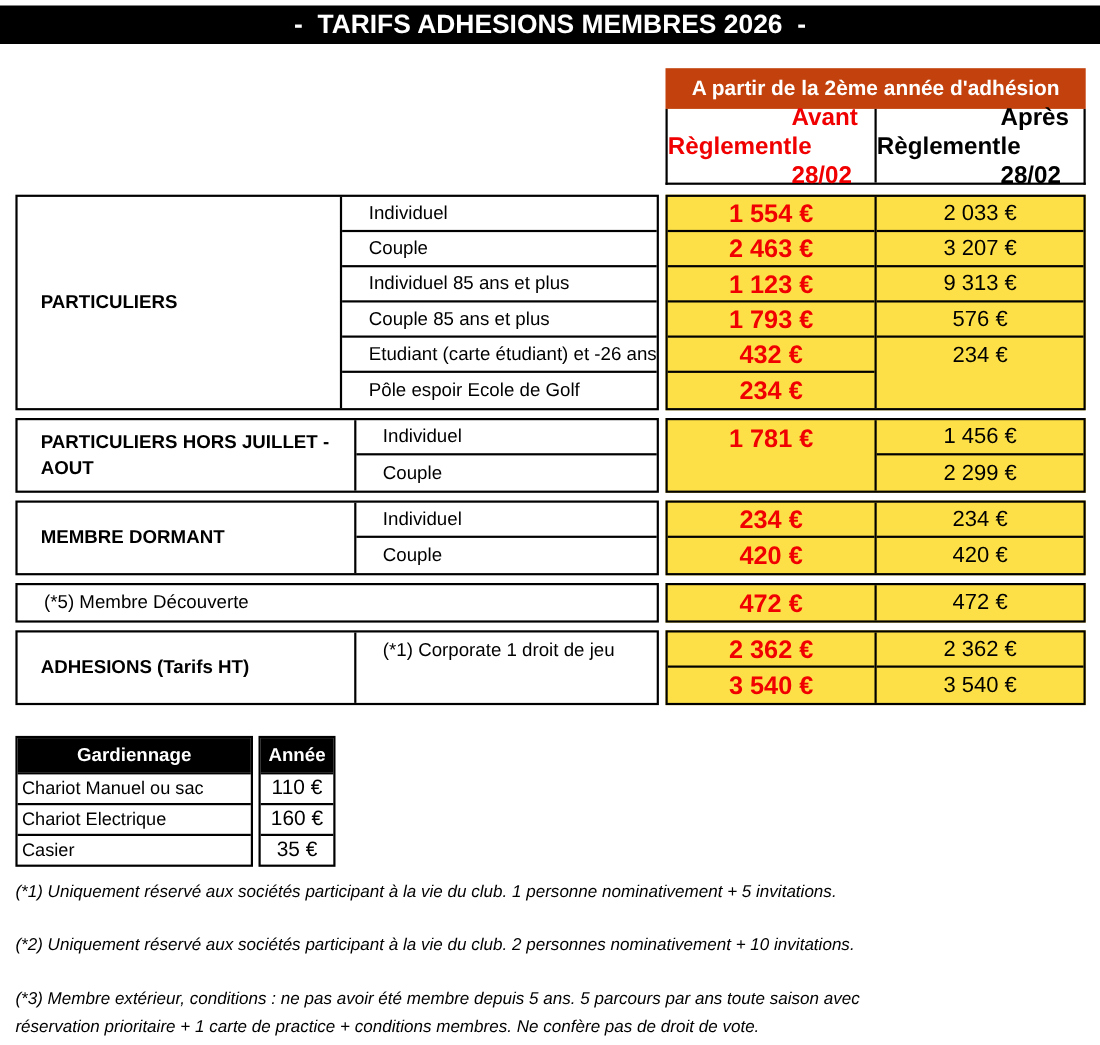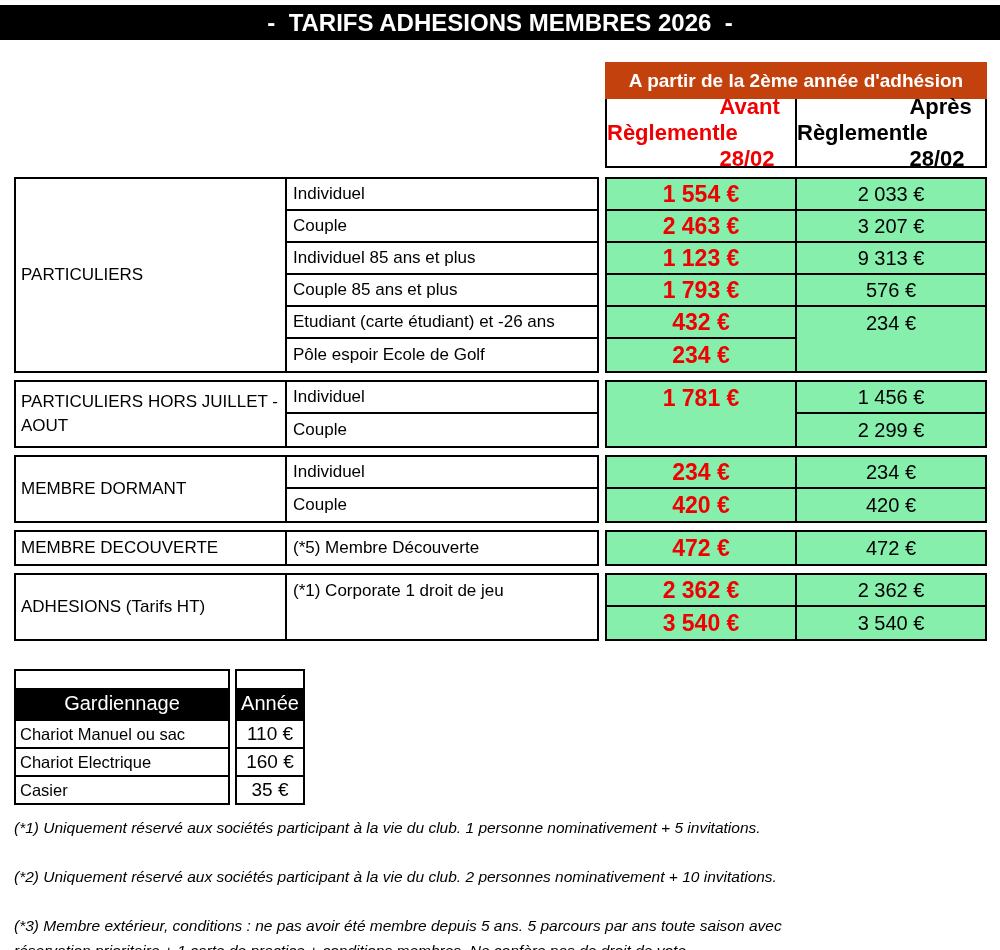--- a/index.html
+++ b/index.html
@@ -36,54 +36,54 @@
     justify-content: space-evenly; align-items: center;
     font-size: 22px; font-weight: bold;
   }
   .reg-before { color: #f00000; border-right: 2px solid #000; }
 
   
   .sections { margin-top: 9px; }
   .section-row { display: flex; margin-left: 14px; margin-bottom: 7px; }
   .label-block { display: flex; width: 585px; border: 2px solid #000; background: #fff; }
   .cat-cell {
-    width: 271px; border-right: 2px solid #000;
+    width: 292px; border-right: 2px solid #000;
     display: flex; align-items: center;
     padding-left: 5px;
-    font-size: 17px; font-weight: normal; line-height: 24px;
+    font-size: 17px; font-weight: bold; line-height: 24px; margin-left: 16px;
   }
   .items-col { flex: 1; display: flex; flex-direction: column; }
   .item-cell {
     height: 32px; border-bottom: 2px solid #000;
     display: flex; align-items: center;
-    padding-left: 6px; font-size: 17px;
+    padding-left: 24px; font-size: 17px;
     white-space: nowrap;
   }
   .items-col .item-cell:last-child { border-bottom: none; }
 
-  .price-block { display: flex; width: 382px; border: 2px solid #000; margin-left: 6px; background: #86efac; }
+  .price-block { display: flex; width: 382px; border: 2px solid #000; margin-left: 6px; background: #fde047; }
   .price-col { flex: 1; display: flex; flex-direction: column; }
   .price-col.before { border-right: 2px solid #000; }
   .price-cell {
     height: 32px; border-bottom: 2px solid #000;
     display: flex; align-items: center; justify-content: center;
     white-space: nowrap;
   }
   .price-col .price-cell:last-child { border-bottom: none; }
   .price-before { color: #f00000; font-weight: bold; font-size: 23px; }
   .price-after { font-size: 20px; color: #000; }
 
   
   .gard-row { display: flex; margin: 28px 0 0 14px; }
   .gard-left { width: 216px; border: 2px solid #000; }
   .gard-right { width: 70px; border: 2px solid #000; margin-left: 5px; }
   .gard-header {
     height: 31px; background: #000; color: #fff;
-    font-size: 20px; font-weight: normal;
-    display: flex; align-items: center; justify-content: center; margin-top: 17px;
+    font-size: 17px; font-weight: bold;
+    display: flex; align-items: center; justify-content: center;
   }
   .gard-cell {
     height: 28px; border-top: 2px solid #000;
     display: flex; align-items: center;
     padding-left: 4px; font-size: 16.5px; white-space: nowrap;
   }
   .gard-right .gard-cell { justify-content: center; padding-left: 0; font-size: 19px; }
 
   
   .footnotes { margin: 10px 0 0 14px; width: 832px; font-style: italic; font-size: 15.5px; }
@@ -178,21 +178,20 @@
       </div>
       <div class="price-col">
         <div class="price-cell price-after">234 €</div>
         <div class="price-cell price-after">420 €</div>
       </div>
     </div>
   </div>
 
   <div class="section-row">
     <div class="label-block">
-      <div class="cat-cell">MEMBRE DECOUVERTE</div>
       <div class="items-col">
         <div class="item-cell">(*5) Membre Découverte</div>
       </div>
     </div>
     <div class="price-block">
       <div class="price-col before">
         <div class="price-cell price-before">472 €</div>
       </div>
       <div class="price-col">
         <div class="price-cell price-after">472 €</div>

